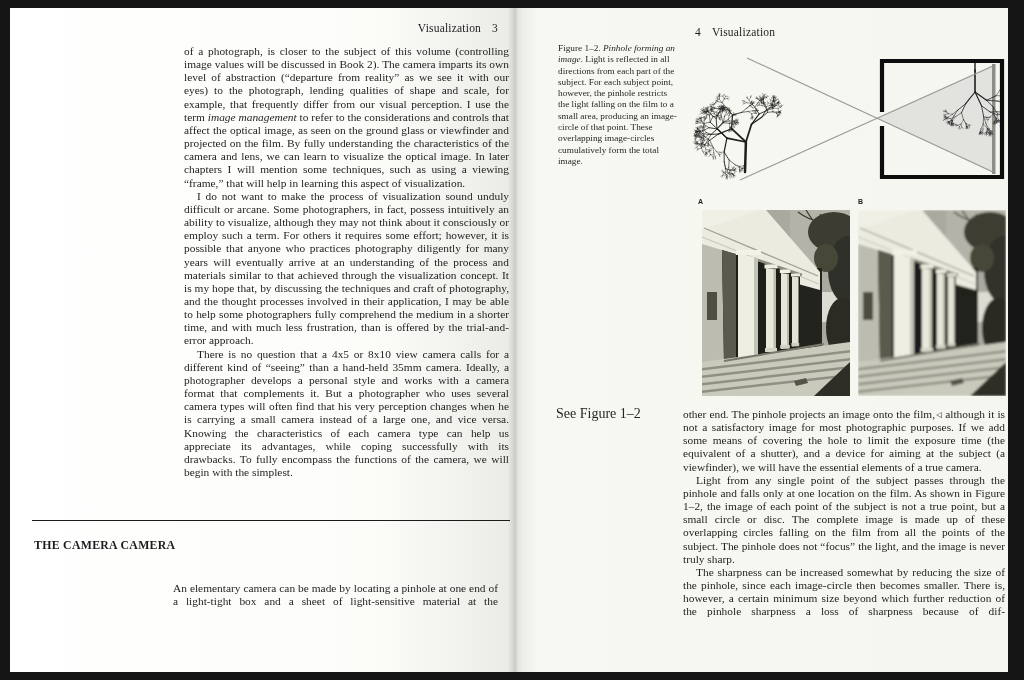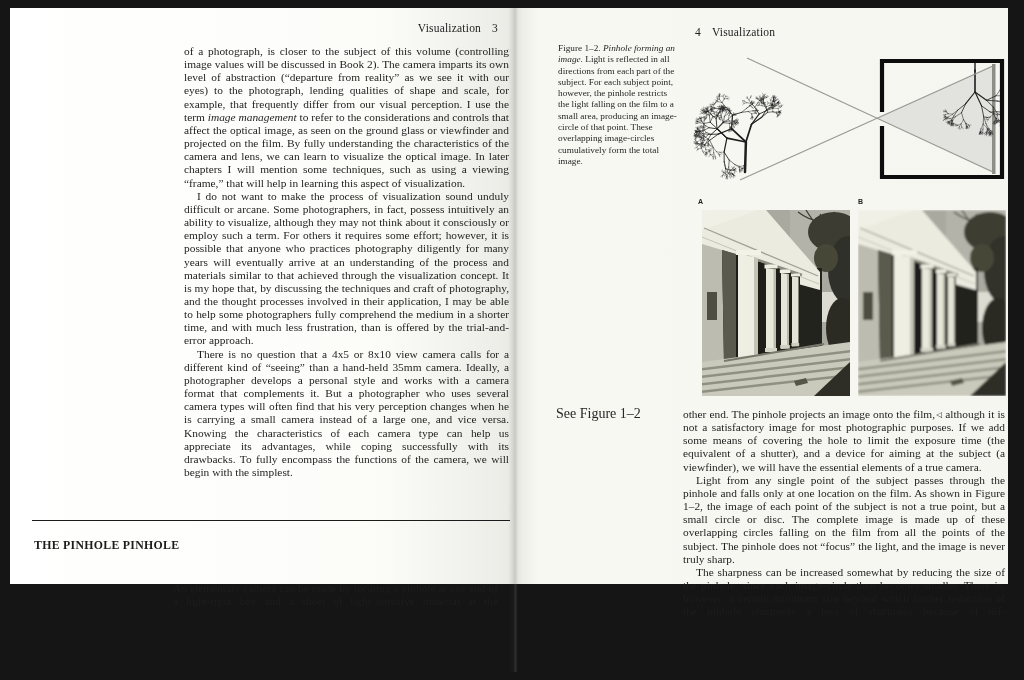--- a/index.html
+++ b/index.html
@@ -3,21 +3,21 @@
 <meta charset="utf-8">
 <style>
   html,body{margin:0;padding:0;}
   body{
     width:1024px;height:680px;position:relative;overflow:hidden;
     background:#151515;
     font-family:"Liberation Serif", serif;
     color:#1c1c1c;
   }
   .spread{position:absolute;left:10px;top:8px;width:998px;height:664px;}
-  .page{position:absolute;top:0;height:576px;}
+  .page{position:absolute;top:0;height:664px;}
   .page-left{
     left:0;width:504px;
     background:linear-gradient(90deg,#ffffff 0%,#fcfcf9 70%,#ededე8 99%);
     background:linear-gradient(90deg,#ffffff 0%,#fcfcf9 70%,#ededе8 99%);
     background:linear-gradient(90deg,#ffffff 0%,#fcfcf9 72%,#ececе7 99%);
     background:linear-gradient(90deg,#ffffff 0%,#fcfcf9 72%,#ecece7 99%);
   }
   .page-right{
     left:504px;width:494px;
     background:linear-gradient(90deg,#e9e9e4 0%,#f8f8f3 5%,#f6f6f1 100%);
@@ -124,21 +124,21 @@
       <span>Visualization</span><span class="num-gap-r">3</span>
     </div>
 
     <div class="bodycol body-left">
       <p><span>of a photograph, is closer to the subject of this volume (controlling image values will be discussed in Book 2). The camera imparts its own level of abstraction (“departure from reality” as we see it with our eyes) to the photograph, lending qualities of shape and scale, for example, that frequently differ from our visual perception. I use the term </span><i>image management</i><span> to refer to the considerations and controls that affect the optical image, as seen on the ground glass or viewfinder and projected on the film. By fully understanding the characteristics of the camera and lens, we can learn to visualize the optical image. In later chapters I will mention some techniques, such as using a viewing “frame,” that will help in learning this aspect of visualization.</span></p>
       <p class="ind">I do not want to make the process of visualization sound unduly difficult or arcane. Some photographers, in fact, possess intuitively an ability to visualize, although they may not think about it consciously or employ such a term. For others it requires some effort; however, it is possible that anyone who practices photography diligently for many years will eventually arrive at an understanding of the process and materials similar to that achieved through the visualization concept. It is my hope that, by discussing the techniques and craft of photography, and the thought processes involved in their application, I may be able to help some photographers fully comprehend the medium in a shorter time, and with much less frustration, than is offered by the trial-and-error approach.</p>
       <p class="ind">There is no question that a 4x5 or 8x10 view camera calls for a different kind of “seeing” than a hand-held 35mm camera. Ideally, a photographer develops a personal style and works with a camera format that complements it. But a photographer who uses several camera types will often find that his very perception changes when he is carrying a small camera instead of a large one, and vice versa. Knowing the characteristics of each camera type can help us appreciate its advantages, while coping successfully with its drawbacks. To fully encompass the functions of the camera, we will begin with the simplest.</p>
     </div>
 
     <div class="rule"></div>
-    <div class="sec-head">THE PINHOLE PINHOLE</div>
+    <div class="sec-head">THE CAMERA CAMERA</div>
 
     <div class="bodycol para4 cont">
       <p>An elementary camera can be made by locating a pinhole at one end of a light-tight box and a sheet of light-sensitive material at the</p>
     </div>
   </div>
 
   <div class="page page-right">
     <div class="rh rh-right">
       <span class="num-gap-l">4</span><span>Visualization</span>
     </div>

